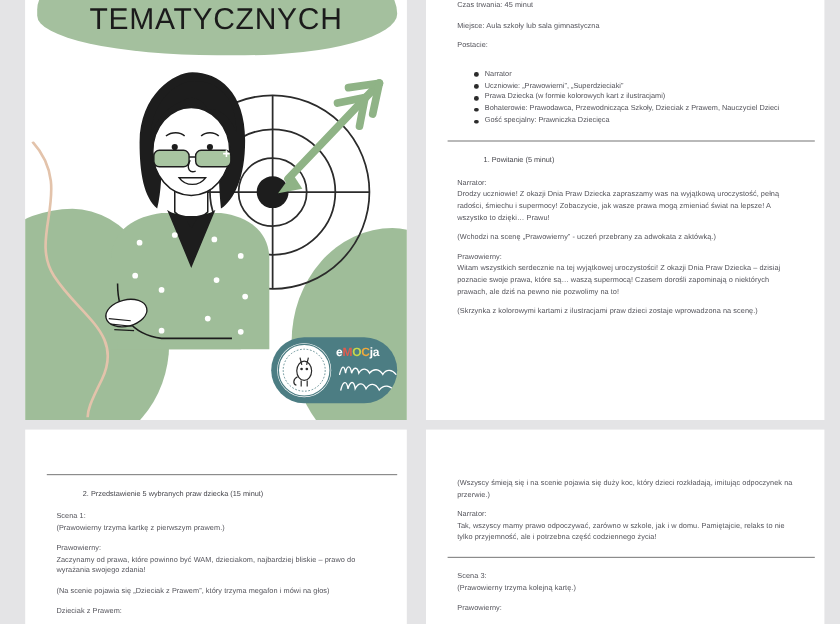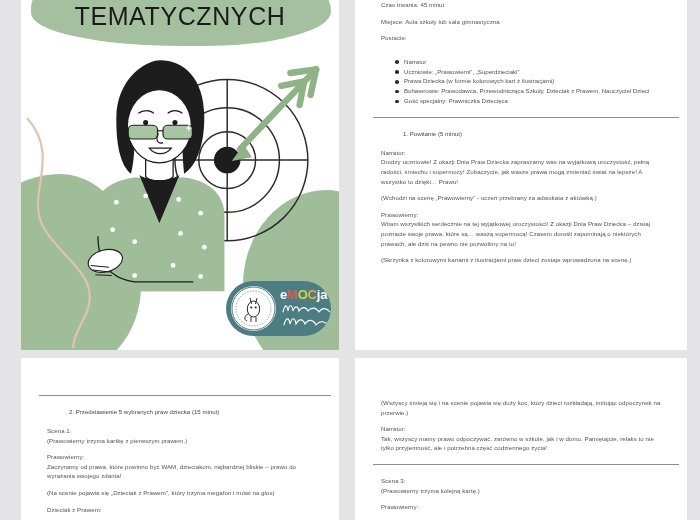--- a/index.html
+++ b/index.html
@@ -80,21 +80,21 @@
     padding-left: 5px;
     overflow: hidden;
   }
   .badge-circle {
     width: 45px; height: 45px; border-radius: 50%;
     background: #ffffff;
     flex: 0 0 auto;
     position: relative;
   }
   .badge-right { margin-left: 4px; }
-  .badge-word { font-size: 13px; line-height: 13px; font-weight: 700; letter-spacing: -.2px; }
+  .badge-word { font-size: 10px; line-height: 13px; font-weight: 700; letter-spacing: -.2px; }
   .badge-word .e  { color: #ffffff; }
   .badge-word .m  { color: #e05b4e; }
   .badge-word .o  { color: #c8d84a; }
   .badge-word .c  { color: #f0a93c; }
   .badge-word .ja { color: #ffffff; }
   .badge-sig { display:block; }
 
   
   .doc {
     padding: 0;

